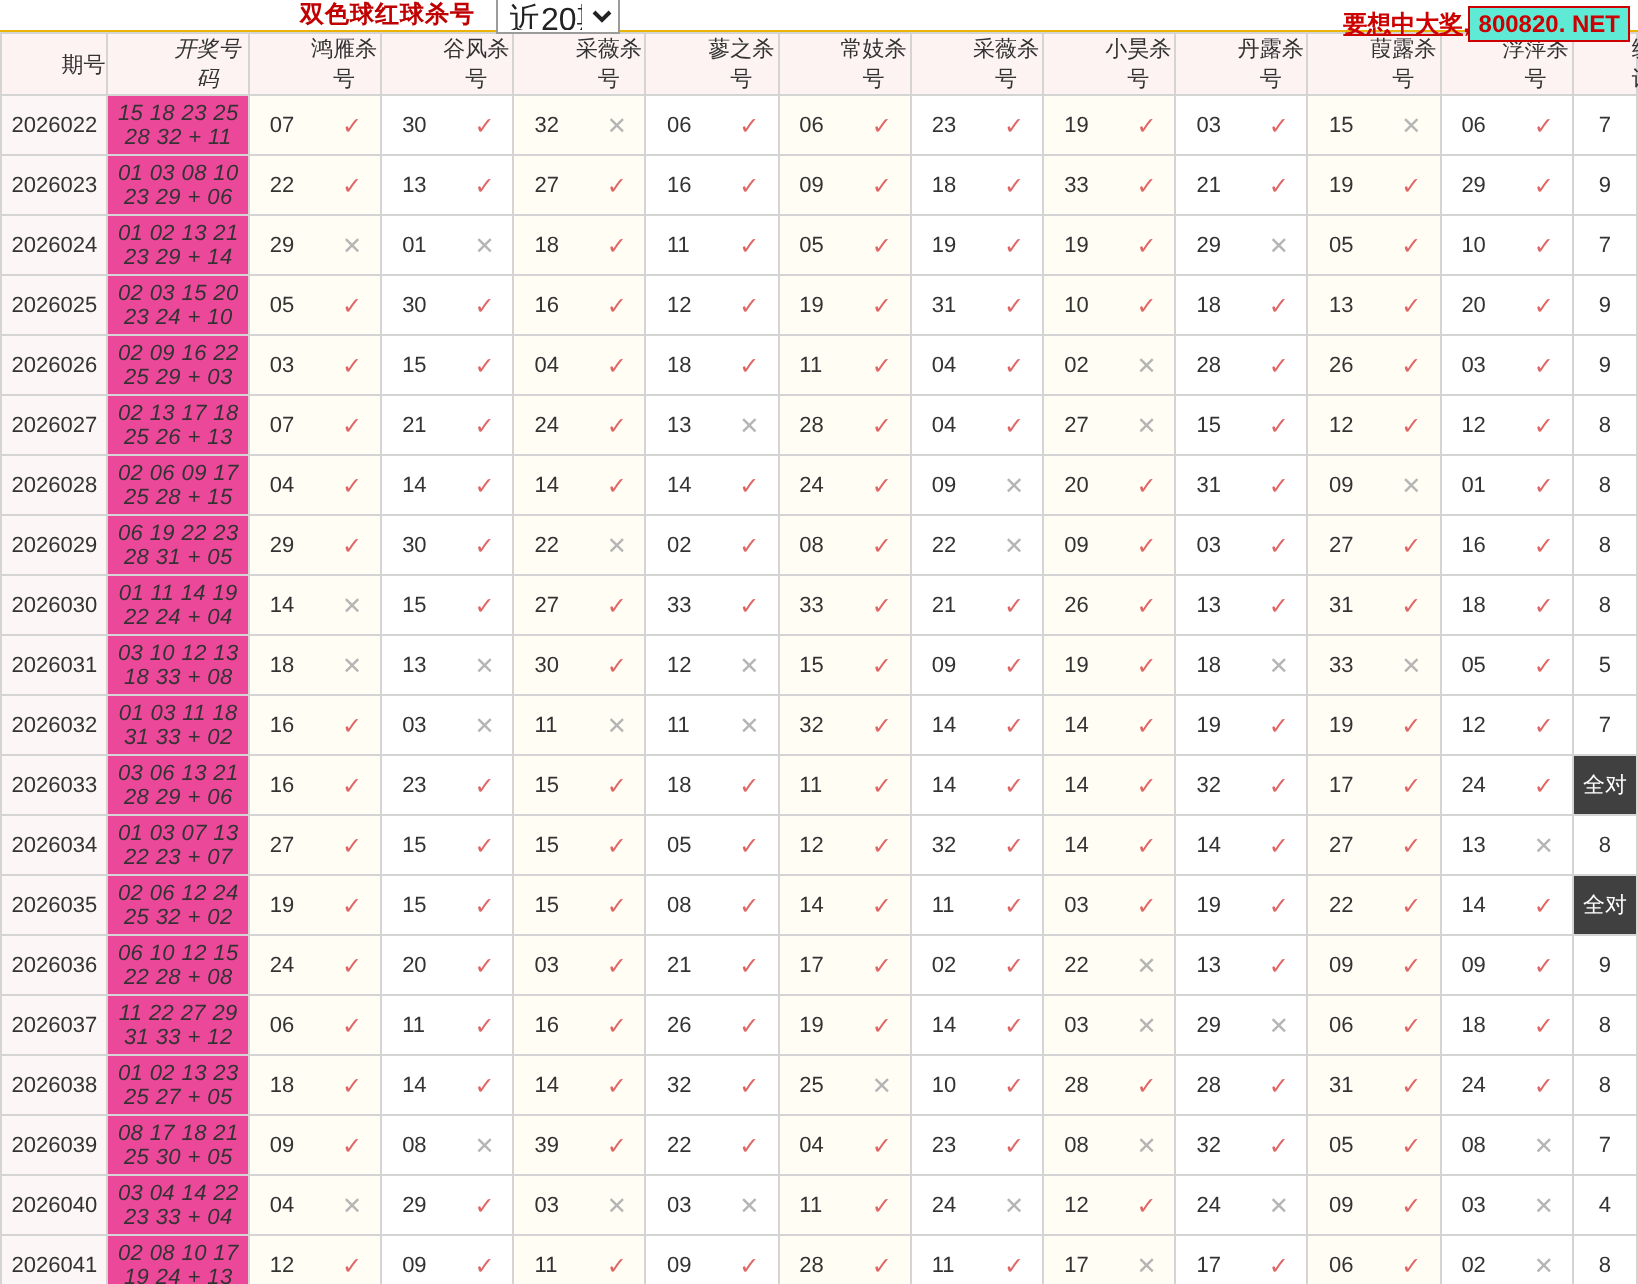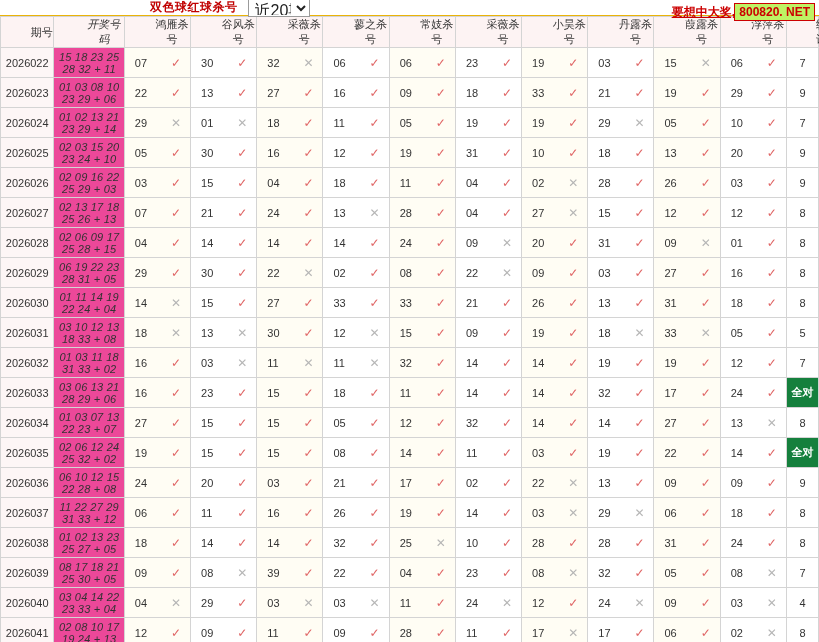--- a/index.html
+++ b/index.html
@@ -51,21 +51,21 @@
   }
   .topbar .brand {
     position: absolute;
     right: 4px;
     top: 3px;
     font-size: 12px;
     font-weight: bold;
     color: #cc0000;
     border: 1px solid #cc0000;
     padding: 1px 4px;
-    background: #bef264;
+    background: #5eead4;
   }
 
   
   table.grid {
     border-collapse: collapse;
     width: 819px;
     table-layout: fixed;
   }
   table.grid th, table.grid td {
     border: 1px solid #d4d4d4;
@@ -112,23 +112,23 @@
     height: 100%;
   }
   .killcell .val { font-size: 11px; color: #333; }
   .killcell .mk  { font-size: 12px; line-height: 1; }
   .mk.hit   { color: #e06666; }
   .mk.miss  { color: #b5b5b5; }
   td.kill.odd  { background: #fffdf4; }
   td.kill.even { background: #ffffff; }
   td.total { background: #ffffff; color: #333; font-size: 11px; }
   td.total.full {
-    background: #15803d;
+    background: #404040;
     color: #fff;
-    font-weight: bold;
+    font-weight: normal;
     font-size: 11px;
   }
 </style>
 </head>
 <body>
 
 <div id="page">
 
   <div class="topbar">
     <span class="title">双色球红球杀号</span>

